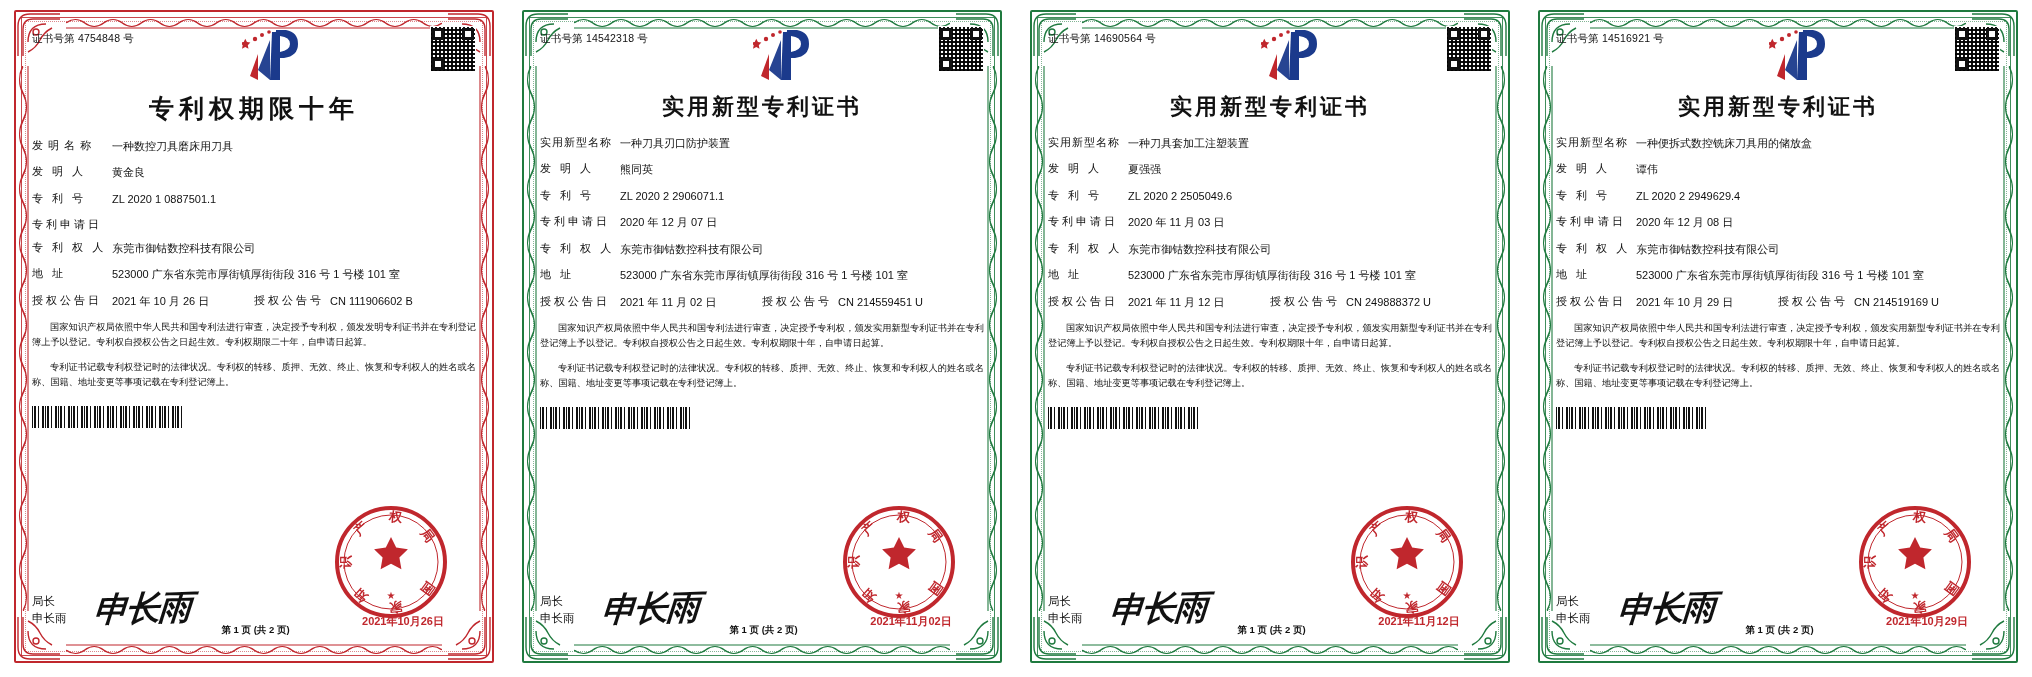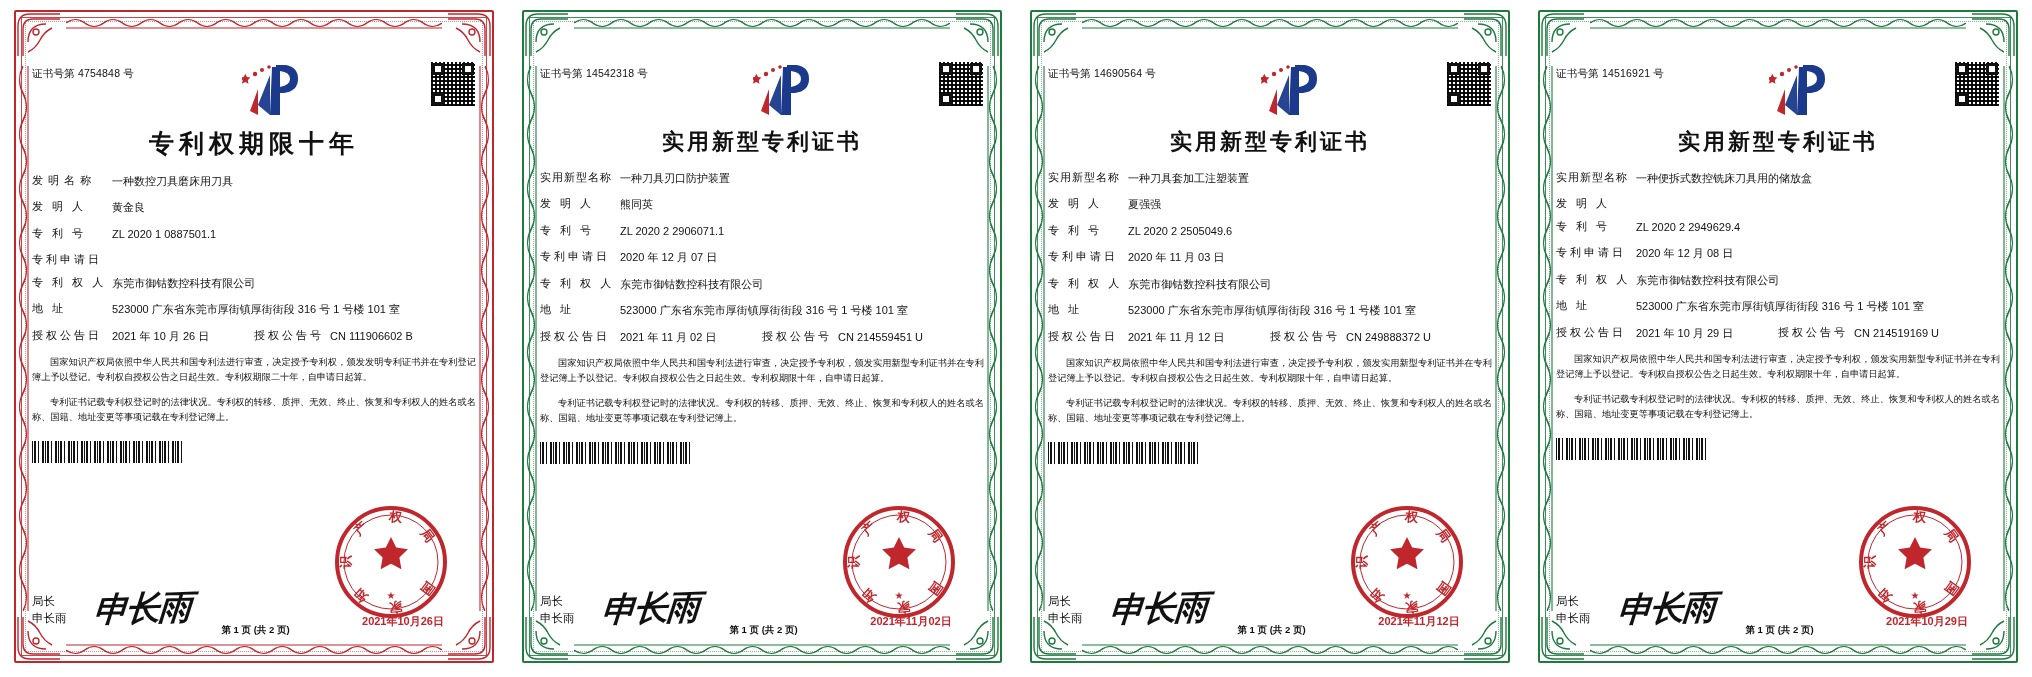--- a/index.html
+++ b/index.html
@@ -60,21 +60,20 @@
   .edge-right{right:16px;transform:scaleX(-1);}
   .edge-left svg,.edge-right svg{width:100%;height:100%;display:block;}
 
   .inner{
     position:absolute;
     left:32px;right:32px;top:26px;bottom:32px;
   }
   .topbar{
     display:flex;justify-content:space-between;align-items:flex-start;
     height:60px;
-    margin-top:35px;
   }
   .certno{
     font-size:10.5px;color:#111;letter-spacing:.2px;
     font-family:"Liberation Sans", sans-serif;
     padding-top:6px;white-space:nowrap;
   }
   .logo{
     width:74px;height:58px;position:relative;margin-left:-6px;
   }
   .logo svg{width:100%;height:100%;display:block;}
@@ -816,20 +815,21 @@
 
       <div class="title small">实用新型专利证书</div>
 
       <div class="fields">
         <div class="row">
           <div class="lab wide">实用新型名称</div>
           <div class="val">一种便拆式数控铣床刀具用的储放盒</div>
         </div>
         <div class="row">
           <div class="lab">发 明 人</div>
+          <div class="val">谭伟</div>
         </div>
         <div class="row">
           <div class="lab">专 利 号</div>
           <div class="val">ZL 2020 2 2949629.4</div>
         </div>
         <div class="row">
           <div class="lab">专利申请日</div>
           <div class="val">2020 年 12 月 08 日</div>
         </div>
         <div class="row">

